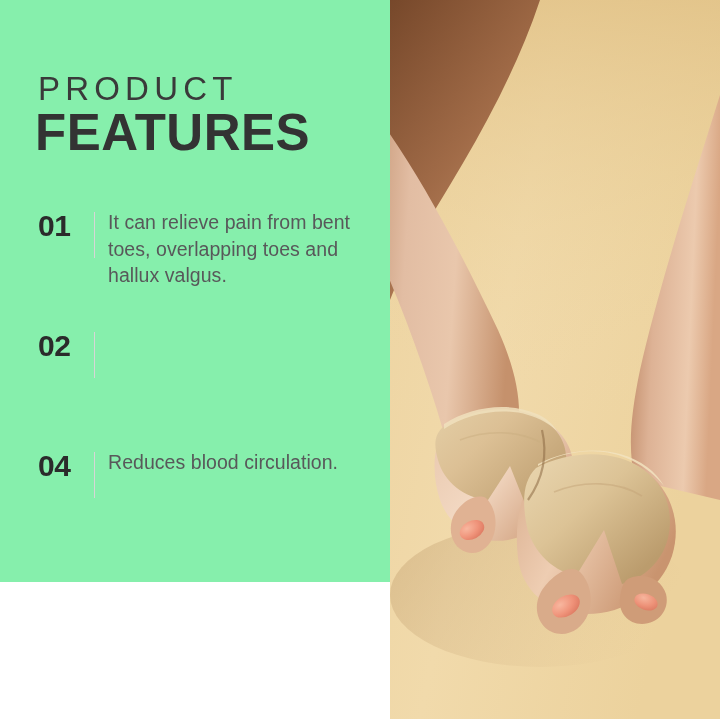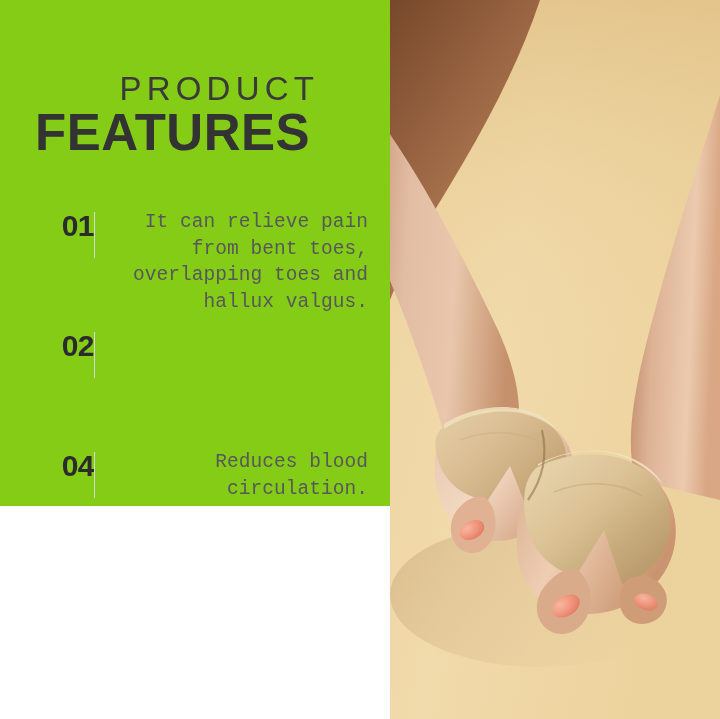--- a/index.html
+++ b/index.html
@@ -18,25 +18,24 @@
     height: 719px;
     overflow: hidden;
     background: #ffffff;
     display: flex;
   }
 
   
   .text-panel {
     position: relative;
     width: 390px;
-    height: 506px;
-    background: #84cc16;
+    height: 582px;
+    background: #86efac;
     flex: 0 0 390px;
     box-sizing: border-box;
-    text-align: right;
   }
 
   .title-block {
     position: absolute;
     left: 38px;
     top: 72px;
   }
 
   .title-top {
     font-size: 33px;
@@ -93,21 +92,20 @@
     margin-top: 4px;
   }
 
   .feature-text {
     font-size: 19.5px;
     font-weight: 400;
     color: #58585a;
     line-height: 1.36;
     letter-spacing: 0.05px;
     padding-top: 1px;
-    font-family: Liberation Mono, monospace;
   }
 
   
   .photo-panel {
     position: relative;
     width: 330px;
     height: 719px;
     flex: 0 0 330px;
     overflow: hidden;
     background: #f0d8a8;

